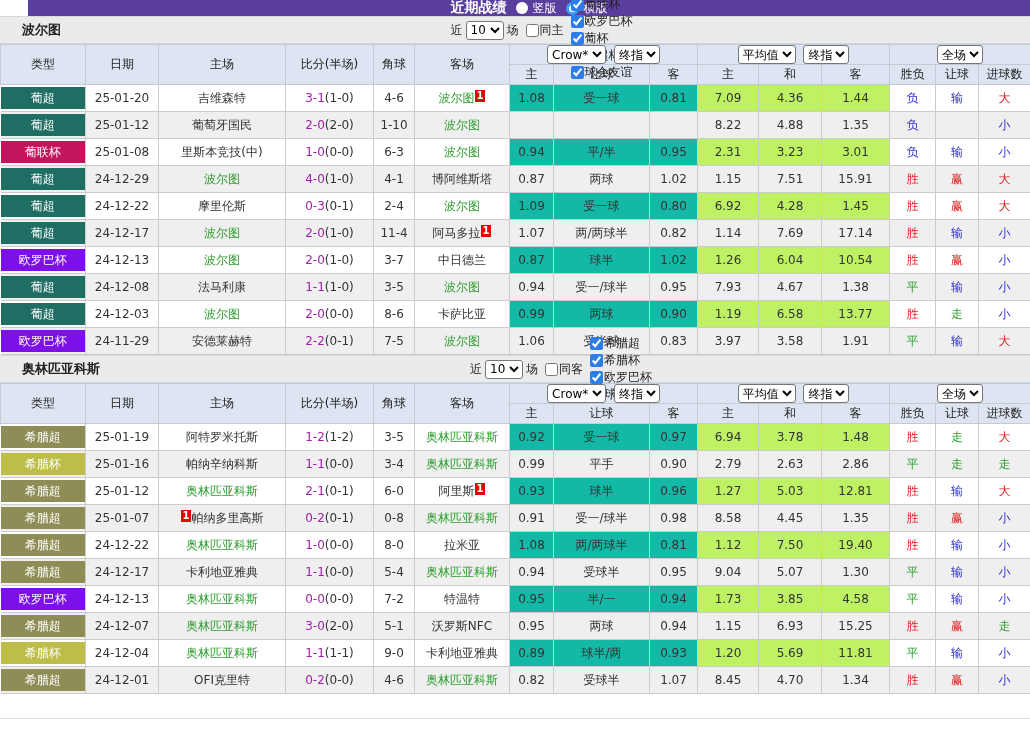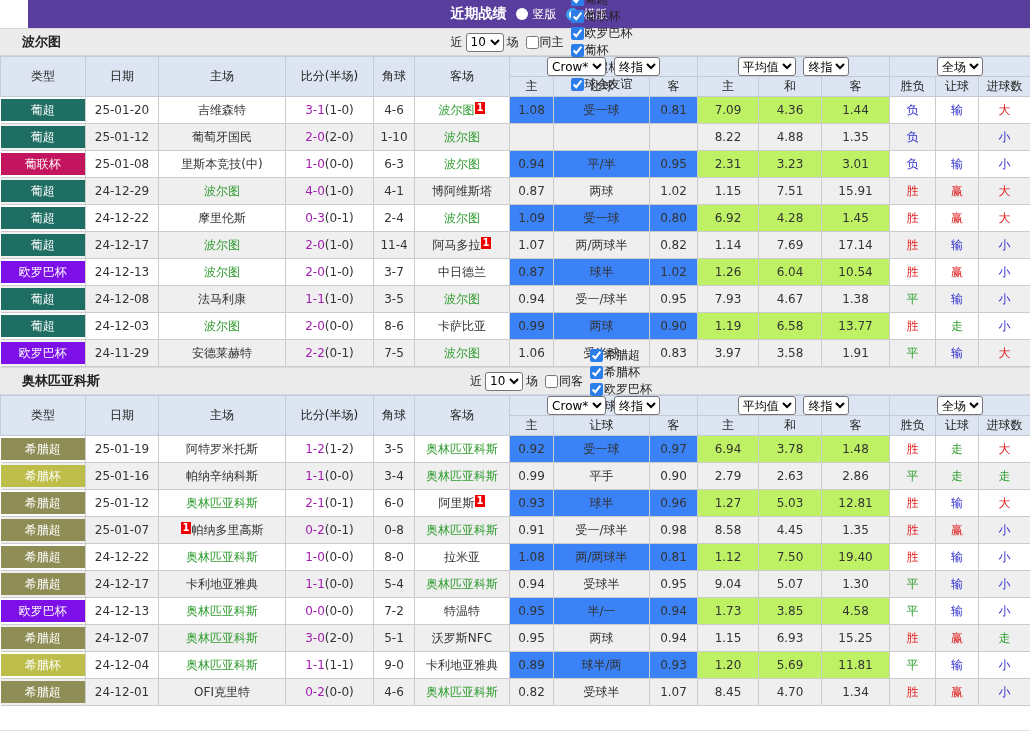--- a/index.html
+++ b/index.html
@@ -1,21 +1,21 @@
 <!DOCTYPE html>
 <html><head>
 <meta charset="utf-8">
 <style>
   * { box-sizing: border-box; margin: 0; padding: 0; }
   html,body { background:#fff; }
   body { font-family: "DejaVu Sans", "Liberation Sans", sans-serif; width:1030px; }
   .page { width:1030px; height:732px; overflow:hidden; background:#fff; }
 
   
-  .topbar { height:28px; background:#5a3e9d; display:flex; justify-content:center; align-items:center; gap:9px;margin-left:28px; }
+  .topbar { height:16px; background:#5a3e9d; display:flex; justify-content:center; align-items:center; gap:9px;margin-left:28px; }
   .topbar .title { color:#fff; font-weight:bold; font-size:14px; }
   .radio-group { display:flex; align-items:center; gap:5px; }
   .radio { display:inline-block; width:12px; height:12px; border-radius:50%; background:#fff; }
   .radio.sel { width:13px; height:13px; border:3.5px solid #3aa0f0; background:#fff; }
   .radio-label { color:#fff; font-size:12px; }
 
   
   .filterbar { height:27px; background:#ebebeb; border-bottom:1px solid #cfd6e0; display:flex; align-items:center; padding:0 8px; }
   .team-name { font-weight:bold; font-size:13px; color:#222; margin-left:14px; }
   .filters { margin:0 auto; display:flex; align-items:center; gap:3px; font-size:12px; color:#222; }
@@ -23,21 +23,21 @@
   .filters label { display:flex; align-items:center; margin-left:4px; cursor:default; }
   input[type=checkbox] { width:13px; height:13px; accent-color:#2b7de9; margin:0 1px 0 0; }
 
   
   table { border-collapse:collapse; width:1030px; table-layout:fixed; }
   thead th { background:#dce5f1; border:1px solid #c3cbd6; font-weight:normal; font-size:12px; color:#222; height:20px; padding:0; }
   thead tr.selrow th { height:20px; }
   thead select { font-family:inherit; font-size:12px; height:19px; border:1px solid #767676; border-radius:3px; background:#fff; margin:0 2px; }
   tbody td { border:1px solid #ccc; text-align:center; height:26px; padding:0 1px; font-size:12px; color:#333; white-space:nowrap; overflow:hidden; }
   tbody tr.even td { background:#efefef; }
-  tbody td.crow { background:#3b82f6; }
+  tbody td.crow { background:#14b8a6; }
   tbody td.avg  { background:#bef264; }
   td.type { padding:0; border-left:none; }
   td.type .badge { margin:2px 0; height:22px; line-height:22px; color:#fff; font-size:12px; }
   .t-green  { color:#2e9b2e; }
   .t-dark   { color:#333; }
   .score-main { color:#a21caf; }
   .score-half { color:#333; }
   .red   { color:#e02222; }
   .blue  { color:#2f2fd0; }
   .green { color:#2f9e2f; }

